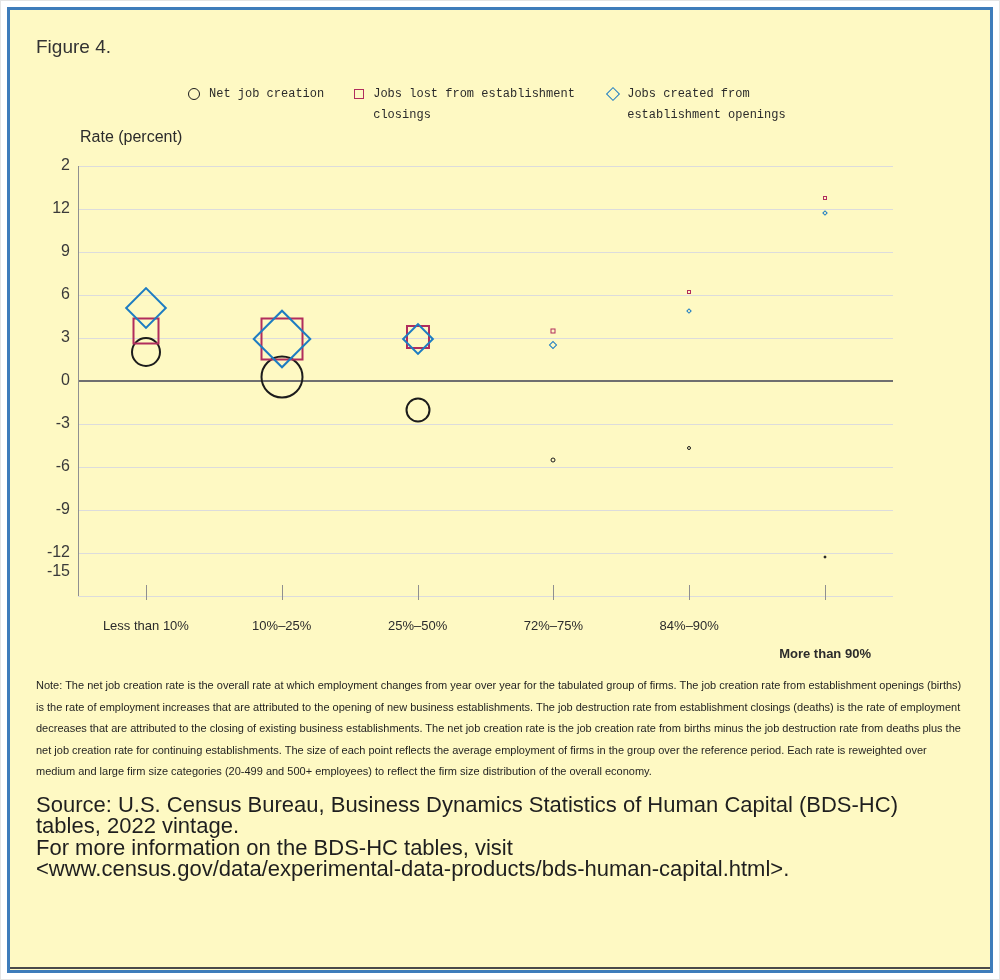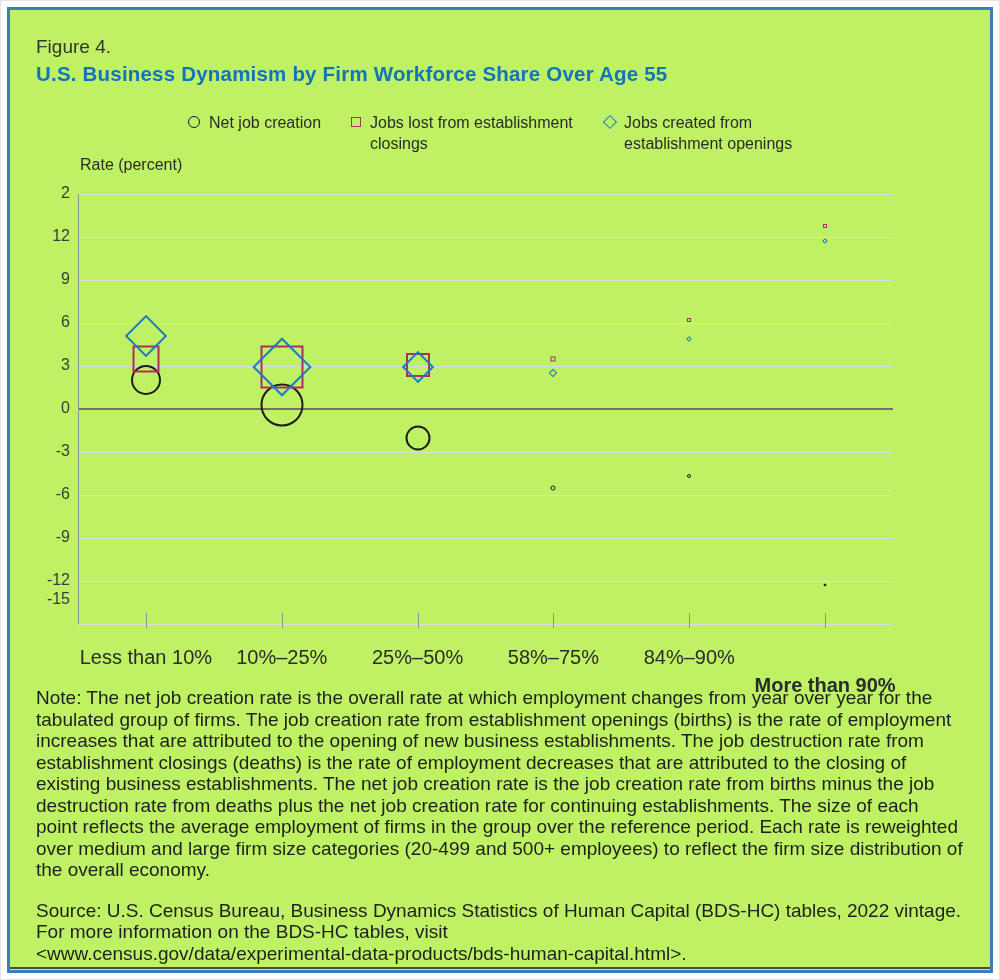--- a/index.html
+++ b/index.html
@@ -3,59 +3,58 @@
 <meta charset="utf-8">
 <style>
   html,body{margin:0;padding:0;}
   body{
     width:1000px;height:980px;background:#ffffff;position:relative;
     font-family:"Liberation Sans", sans-serif;color:#2b2b2b;
     -webkit-font-smoothing:antialiased;
   }
   .outer-edge{position:absolute;inset:0;border:1px solid #e4e4e4;box-sizing:border-box;}
   .frame{
-    position:absolute;inset:7px;border:3px solid #3e7cba;box-sizing:border-box;background:#bef264;
+    position:absolute;inset:7px;border:3px solid #3e7cba;box-sizing:border-box;background:#fef9c3;
   }
   .bottom-rule{position:absolute;left:0;right:0;bottom:1px;height:2px;background:#4a4a4a;}
   .content{position:absolute;inset:0;padding:20px 26px;box-sizing:border-box;}
 
   .figure-label{font-size:19px;color:#333;margin:6px 0 4px 0;}
   .figure-title{font-size:20.5px;font-weight:bold;color:#1274bd;margin:0 0 6px 0;letter-spacing:0.2px;}
   .figure-subtitle{font-size:16.5px;color:#2b2b2b;margin:0;}
 
-  .legend{display:flex;margin:26px 0 0 152px;gap:30px;font-size:16px;line-height:21px;color:#2b2b2b;}
+  .legend{display:flex;margin:26px 0 0 152px;gap:30px;font-size:12px;line-height:21px;color:#2b2b2b;font-family:Liberation Mono, monospace;}
   .legend-item{display:flex;align-items:flex-start;}
   .legend-marker{flex:0 0 auto;margin:4px 9px 0 0;box-sizing:border-box;}
   .lm-circle{width:12px;height:12px;border:1.6px solid #1c1c1c;border-radius:50%;}
   .lm-diamond{width:10px;height:10px;border:1.6px solid #1d7cc2;transform:rotate(45deg);margin-top:5px;}
   .lm-square{width:10px;height:10px;border:1.6px solid #b12d5d;margin-top:5px;}
   .legend-text{max-width:205px;}
 
   .chart{position:relative;width:928px;height:505px;margin-top:4px;}
   .axis-title{position:absolute;left:44px;top:-2px;font-size:16px;color:#2b2b2b;}
   .gridline{position:absolute;height:1px;background:#dcdcdc;}
   .zero-line{position:absolute;height:2px;background:#6f6f6f;}
   .y-axis-line{position:absolute;width:1px;background:#909090;}
   .x-tick{position:absolute;width:1px;background:#909090;}
   .y-tick-label{position:absolute;font-size:16px;color:#3a3a3a;text-align:right;width:34px;}
-  .x-tick-label{position:absolute;font-size:20px;color:#2b2b2b;text-align:center;white-space:nowrap;}
+  .x-tick-label{position:absolute;font-size:13px;color:#2b2b2b;text-align:center;white-space:nowrap;}
   .marker{position:absolute;box-sizing:border-box;background:transparent;}
 
-  .note-text{font-size:19px;line-height:21.5px;color:#1f1f1f;margin-top:24px;width:928px;}
-  .source-text{font-size:19px;line-height:21.5px;color:#1f1f1f;margin-top:7px;width:928px;white-space:pre-line;}
+  .note-text{font-size:11px;line-height:21.5px;color:#1f1f1f;margin-top:40px;width:928px;}
+  .source-text{font-size:22px;line-height:21.5px;color:#1f1f1f;margin-top:7px;width:928px;white-space:pre-line;}
 </style>
 </head>
 <body>
 
 <div class="outer-edge"></div>
 <div class="frame">
   <div class="content">
 
     <div class="figure-label">Figure 4.</div>
-    <h1 class="figure-title">U.S. Business Dynamism by Firm Workforce Share Over Age 55</h1>
 
     <div class="legend">
       <div class="legend-item">
         <span class="legend-marker lm-circle"></span>
         <span class="legend-text">Net job creation</span>
       </div>
       <div class="legend-item">
         <span class="legend-marker lm-square"></span>
         <span class="legend-text">Jobs lost from establishment closings</span>
       </div>
@@ -90,21 +89,21 @@
         <div class="gridline" style="left: 42px; width: 815px; top: 466px;"></div>
         <div class="y-tick-label" style="left: 0px; top: 432px;">-15</div>
         <div class="y-axis-line" style="left: 42px; top: 36px; height: 430px;"></div>
         <div class="x-tick" style="left: 109.917px; top: 455px; height: 15px;"></div>
         <div class="x-tick-label" style="left: 19.9167px; width: 180px; top: 488px;">Less than 10%</div>
         <div class="x-tick" style="left: 245.75px; top: 455px; height: 15px;"></div>
         <div class="x-tick-label" style="left: 155.75px; width: 180px; top: 488px;">10%–25%</div>
         <div class="x-tick" style="left: 381.583px; top: 455px; height: 15px;"></div>
         <div class="x-tick-label" style="left: 291.583px; width: 180px; top: 488px;">25%–50%</div>
         <div class="x-tick" style="left: 517.417px; top: 455px; height: 15px;"></div>
-        <div class="x-tick-label" style="left: 427.417px; width: 180px; top: 488px;">58%–75%</div>
+        <div class="x-tick-label" style="left: 427.417px; width: 180px; top: 488px;">72%–75%</div>
         <div class="x-tick" style="left: 653.25px; top: 455px; height: 15px;"></div>
         <div class="x-tick-label" style="left: 563.25px; width: 180px; top: 488px;">84%–90%</div>
         <div class="x-tick" style="left: 789.083px; top: 455px; height: 15px;"></div>
         <div class="x-tick-label" style="left: 699.083px; width: 180px; top: 516px; font-weight: bold;">More than 90%</div>
         <div class="marker" style="width: 30px; height: 30px; left: 109.917px; top: 222.333px; z-index: 1; border: 2px solid rgb(28, 28, 28); transform: translate(-50%, -50%); border-radius: 50%;"></div>
         <div class="marker" style="width: 43px; height: 43px; left: 245.75px; top: 246.7px; z-index: 1; border: 2px solid rgb(28, 28, 28); transform: translate(-50%, -50%); border-radius: 50%;"></div>
         <div class="marker" style="width: 25px; height: 25px; left: 381.583px; top: 279.667px; z-index: 1; border: 2px solid rgb(28, 28, 28); transform: translate(-50%, -50%); border-radius: 50%;"></div>
         <div class="marker" style="width: 5px; height: 5px; left: 517.417px; top: 329.833px; z-index: 1; border: 1px solid rgb(28, 28, 28); transform: translate(-50%, -50%); border-radius: 50%;"></div>
         <div class="marker" style="width: 4px; height: 4px; left: 653.25px; top: 318.367px; z-index: 1; border: 1px solid rgb(28, 28, 28); transform: translate(-50%, -50%); border-radius: 50%;"></div>
         <div class="marker" style="width: 3px; height: 3px; left: 789.083px; top: 427.3px; z-index: 1; border: 1px solid rgb(28, 28, 28); background: rgb(28, 28, 28); transform: translate(-50%, -50%); border-radius: 50%;"></div>

